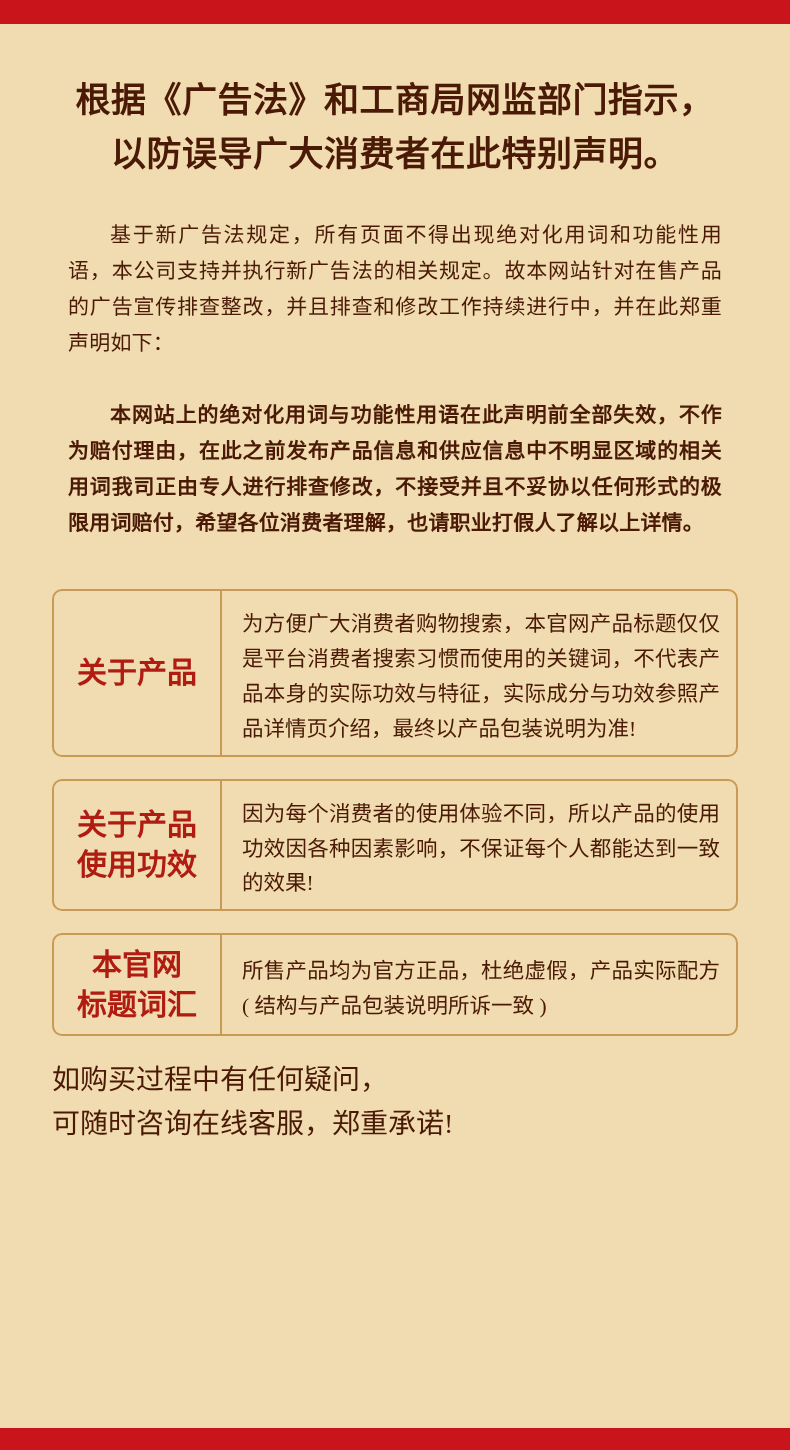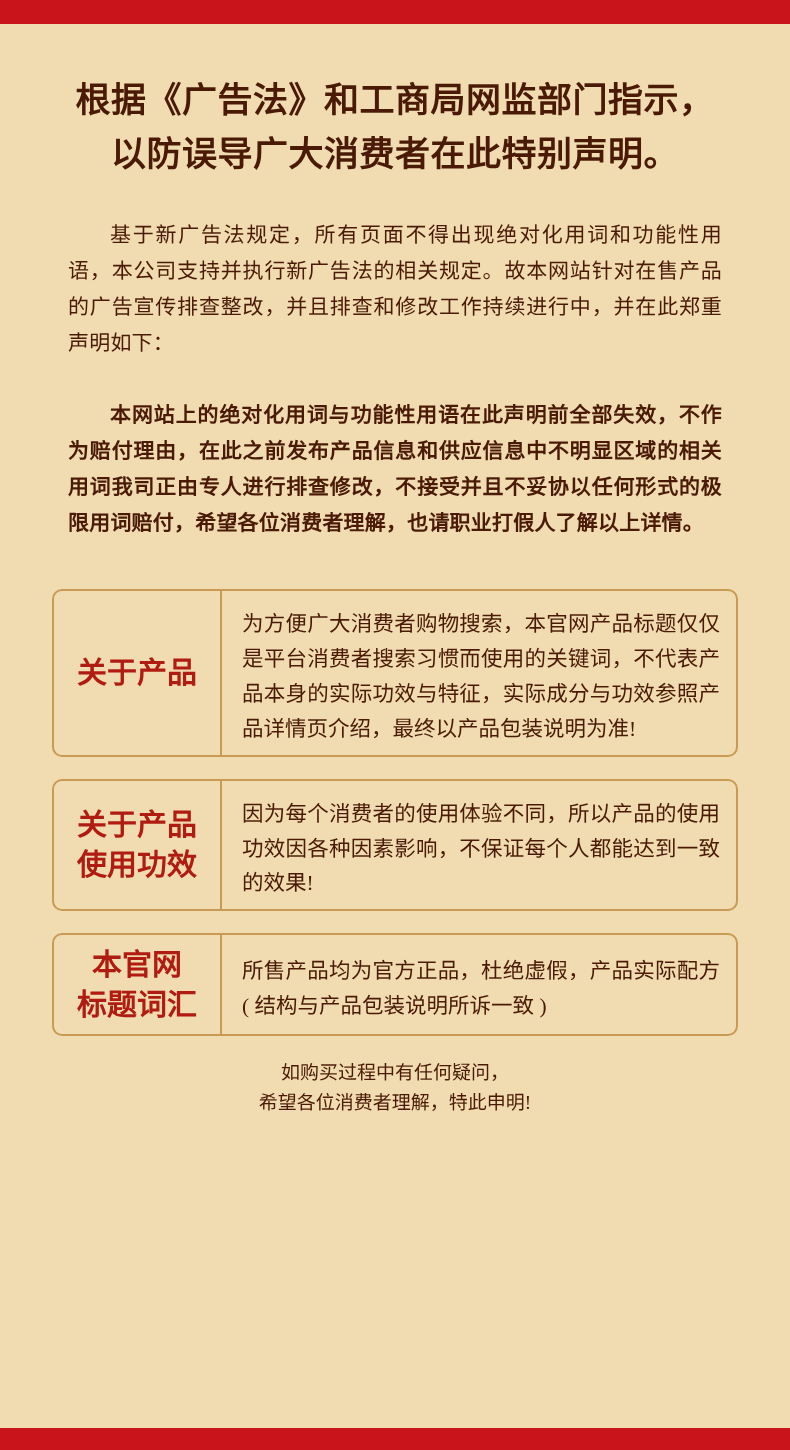--- a/index.html
+++ b/index.html
@@ -103,23 +103,22 @@
     padding: 16px 16px 8px 20px;
     text-align: justify;
     box-sizing: border-box;
     display: flex;
     align-items: center;
   }
   .card-body span { display: block; }
 
   .footer {
     margin-top: 22px;
-    text-align: center;
     color: #4a1a06;
-    font-size: 19px;
+    font-size: 28px;
     line-height: 1.55;
   }
   .footer .l { display: block; }
 </style>
 </head>
 <body>
 
 <div class="page">
 
   <div class="top-bar"></div>
@@ -162,19 +161,19 @@
         </div>
         <div class="card-body">
           <span>所售产品均为官方正品，杜绝虚假，产品实际配方( 结构与产品包装说明所诉一致 )</span>
         </div>
       </div>
 
     </div>
 
     <div class="footer">
       <span class="l">如购买过程中有任何疑问，</span>
-      <span class="l">希望各位消费者理解，特此申明!</span>
+      <span class="l">可随时咨询在线客服，郑重承诺!</span>
     </div>
 
   </div>
 
   <div class="bottom-bar"></div>
 </div>
 
 </body></html>

